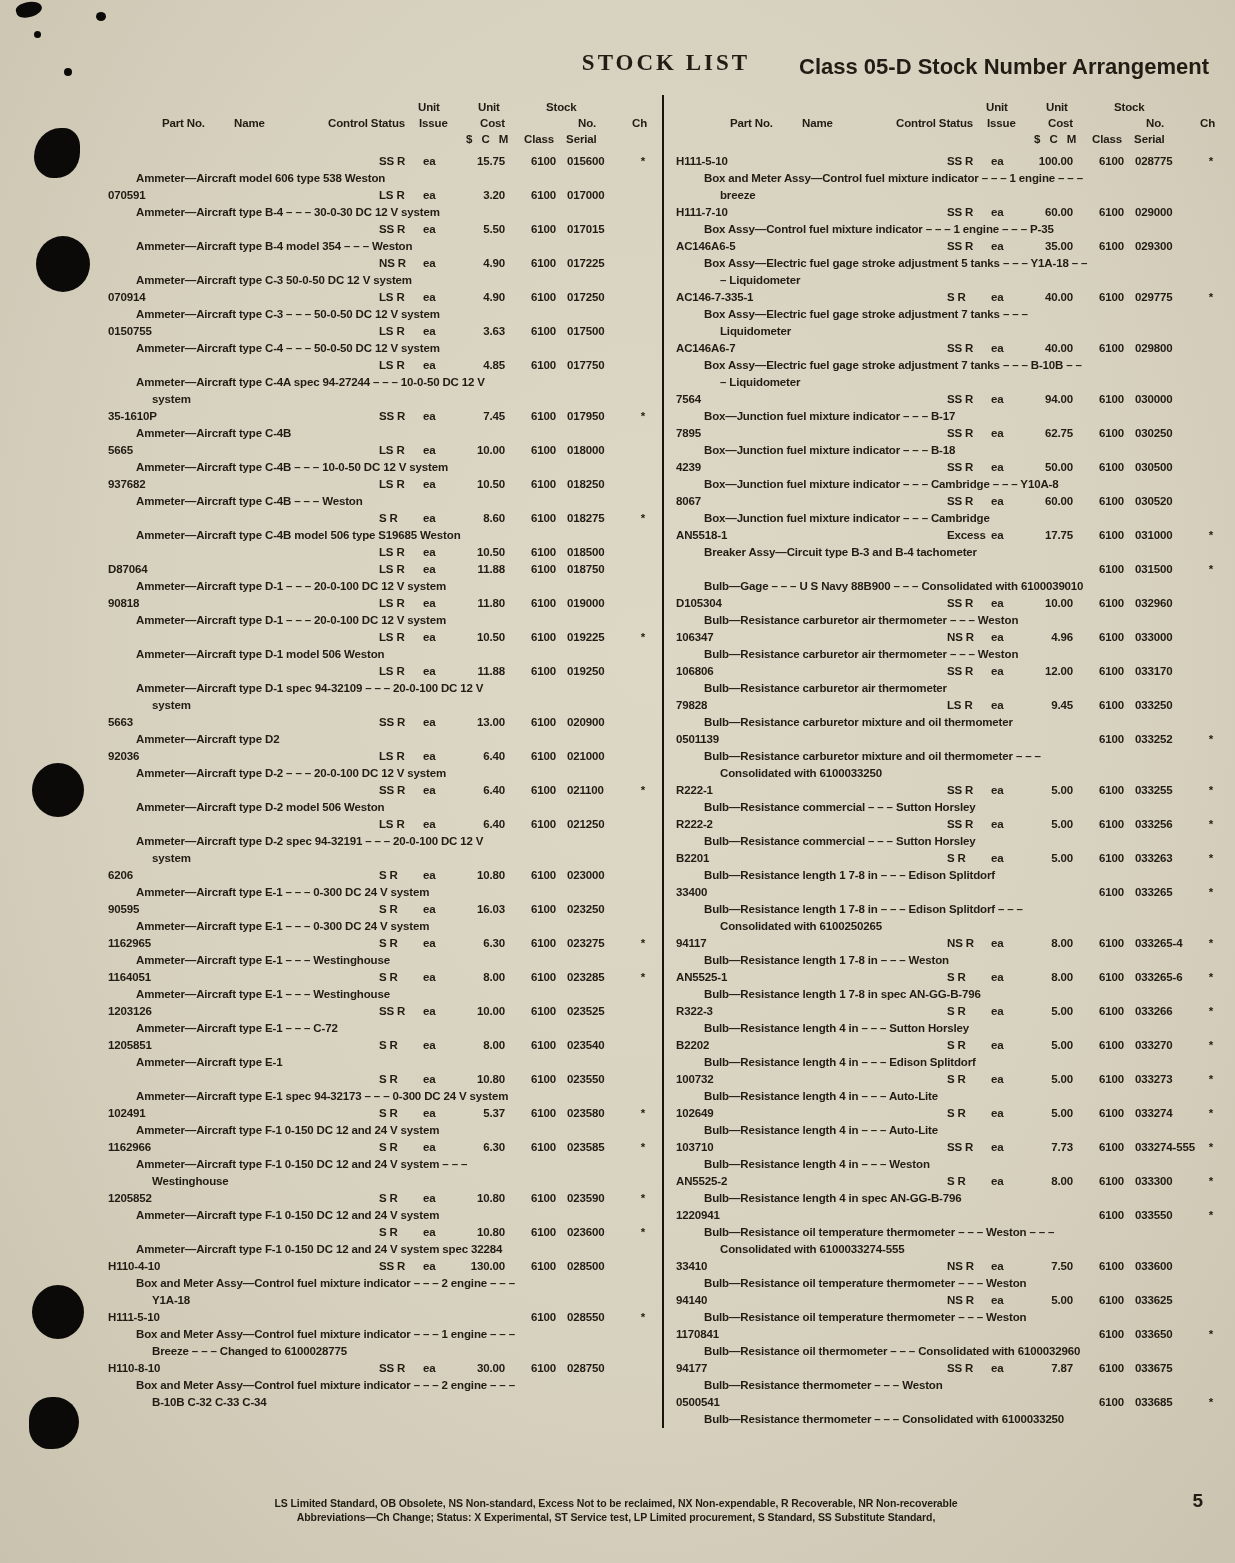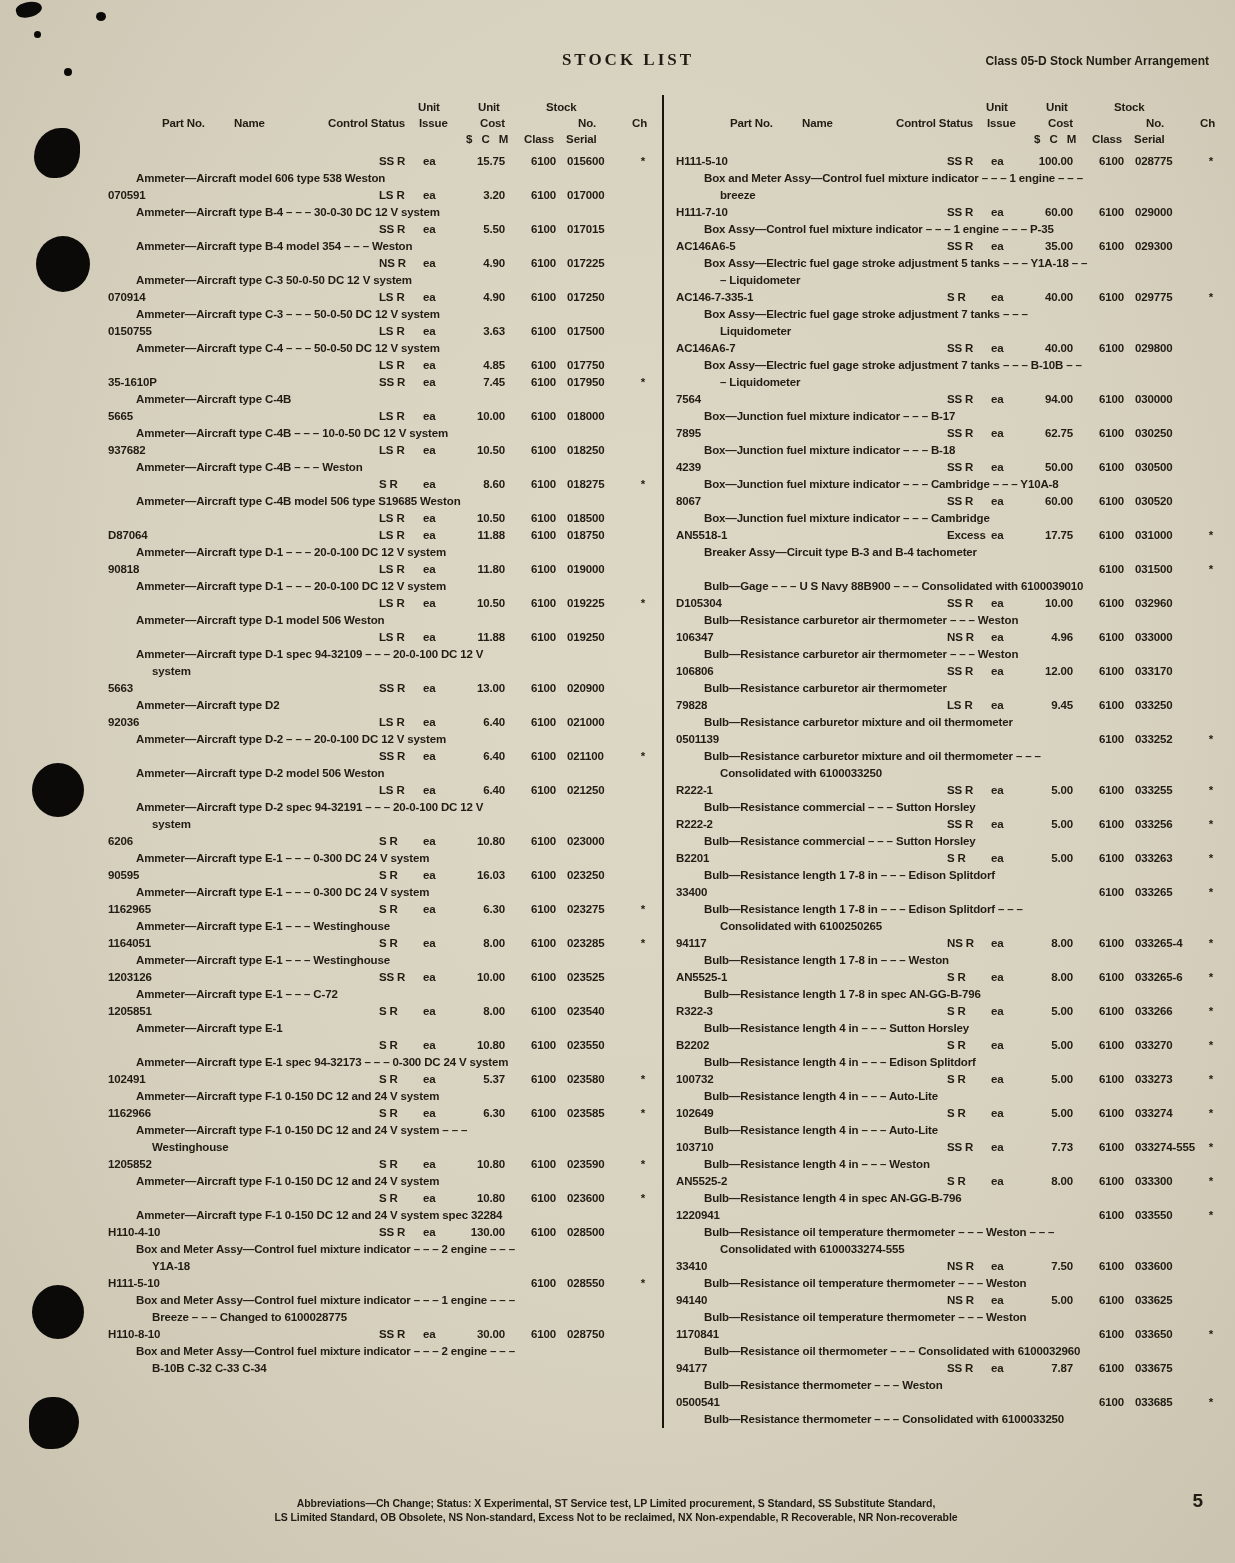--- a/index.html
+++ b/index.html
@@ -20,25 +20,25 @@
   .blot.b3 { left:32px; top:763px; width:52px; height:54px; }
   .blot.b4 { left:32px; top:1285px; width:52px; height:54px; }
   .blot.b5 { left:29px; top:1397px; width:50px; height:52px; border-radius:48% 52% 56% 44%; }
   .blot.s1 { left:96px; top:12px; width:10px; height:9px; }
   .blot.s2 { left:34px; top:31px; width:7px; height:7px; }
   .blot.s3 { left:64px; top:68px; width:8px; height:8px; }
   .blot.s4 { left:16px; top:2px; width:26px; height:15px; border-radius:40% 60% 50% 50%; transform:rotate(-15deg); }
 
   .doc-header { position:absolute; top:50px; left:0; width:100%; height:32px; }
   .title {
-    position:absolute; left:628px; transform:translateX(-50%);
+    position:absolute; left:666px; transform:translateX(-50%);
     font-family:"Liberation Serif","DejaVu Serif",serif;
-    font-size:17px; font-weight:700; letter-spacing:3px; white-space:nowrap;
+    font-size:23px; font-weight:700; letter-spacing:3px; white-space:nowrap;
   }
-  .subtitle { position:absolute; right:26px; top:4px; font-size:12px; white-space:nowrap; }
+  .subtitle { position:absolute; right:26px; top:4px; font-size:22px; white-space:nowrap; }
 
   .content { position:absolute; top:95px; left:108px; display:flex; }
   .half { font-size:11.5px; line-height:17px; letter-spacing:-0.15px; }
   .half.left  { width:556px; padding-right:9px; border-right:2px solid #18140d; }
   .half.right { width:557px; padding-left:12px; }
 
   .col-header { position:relative; height:56px; font-size:11.5px; }
   .col-header span { position:absolute; white-space:pre; }
   .h-unit1 { left:310px; top:4px; }  .h-issue { left:311px; top:20px; }
   .h-unit2 { left:370px; top:4px; }  .h-cost  { left:372px; top:20px; }
@@ -177,20 +177,21 @@
           </div>
           <div class="entry">
             <div class="entry-line">
               <span class="c-part"></span>
               <span class="c-ctrl">LS R</span>
               <span class="c-iss">ea</span>
               <span class="c-cost">4.85</span>
               <span class="c-stock"><span class="s-class">6100</span><span class="s-serial">017750</span></span>
               <span class="c-ch"></span>
             </div>
+            <div class="desc">Ammeter—Aircraft type C-4A spec 94-27244 – – – 10-0-50 DC 12 V system</div>
           </div>
           <div class="entry">
             <div class="entry-line">
               <span class="c-part">35-1610P</span>
               <span class="c-ctrl">SS R</span>
               <span class="c-iss">ea</span>
               <span class="c-cost">7.45</span>
               <span class="c-stock"><span class="s-class">6100</span><span class="s-serial">017950</span></span>
               <span class="c-ch">*</span>
             </div>
@@ -873,19 +874,19 @@
               <span class="c-ch">*</span>
             </div>
             <div class="desc">Bulb—Resistance thermometer – – – Consolidated with 6100033250</div>
           </div>
         </div>
     </div>
 
   </div>
 
   <div class="footer">
+    <div>LS Limited Standard, OB Obsolete, NS Non-standard, Excess Not to be reclaimed, NX Non-expendable, R Recoverable, NR Non-recoverable</div>
     <div>Abbreviations—Ch Change; Status: X Experimental, ST Service test, LP Limited procurement, S Standard, SS Substitute Standard,</div>
-    <div>LS Limited Standard, OB Obsolete, NS Non-standard, Excess Not to be reclaimed, NX Non-expendable, R Recoverable, NR Non-recoverable</div>
   </div>
 
   <div class="page-num">5</div>
 
 </div>
 
 </body></html>

